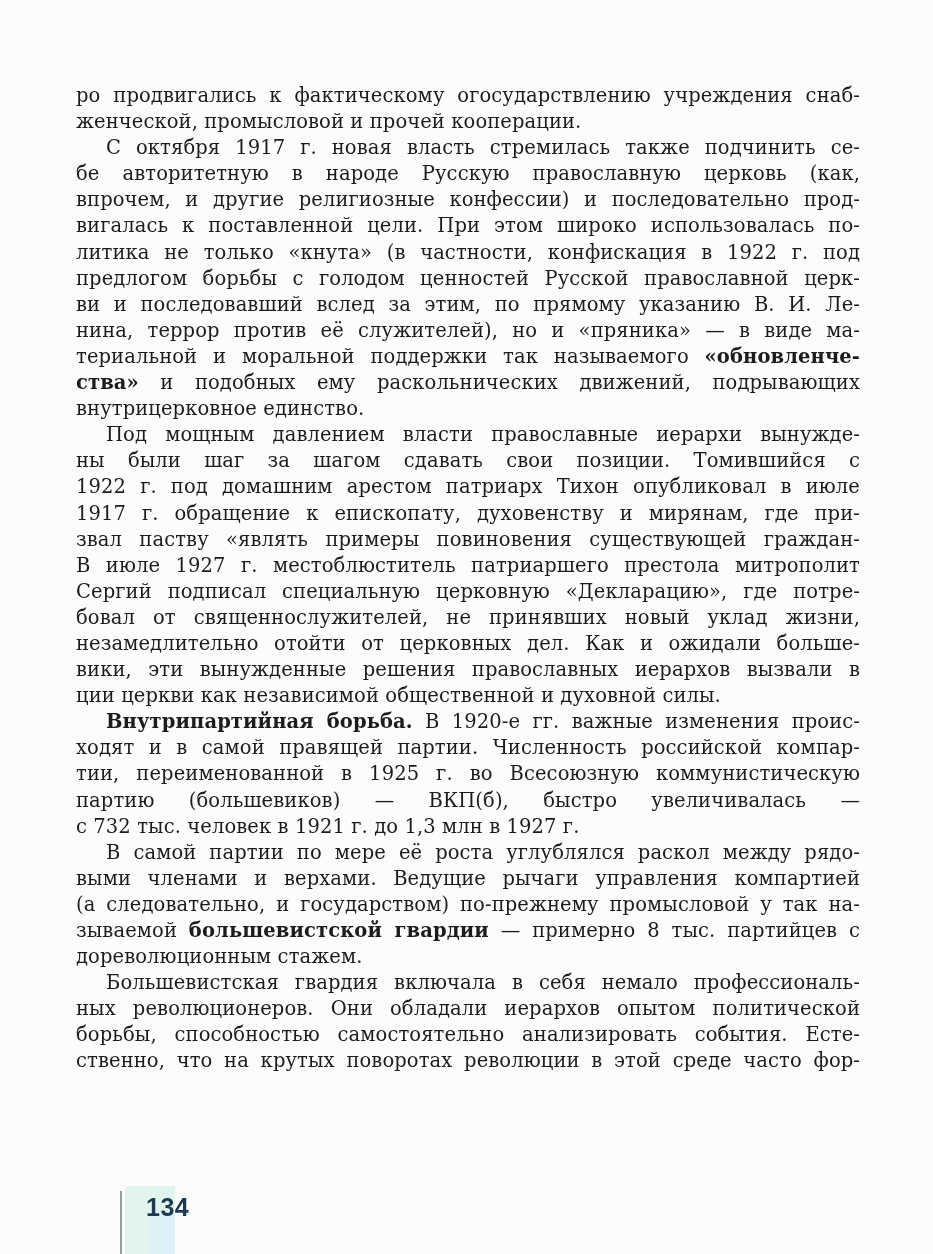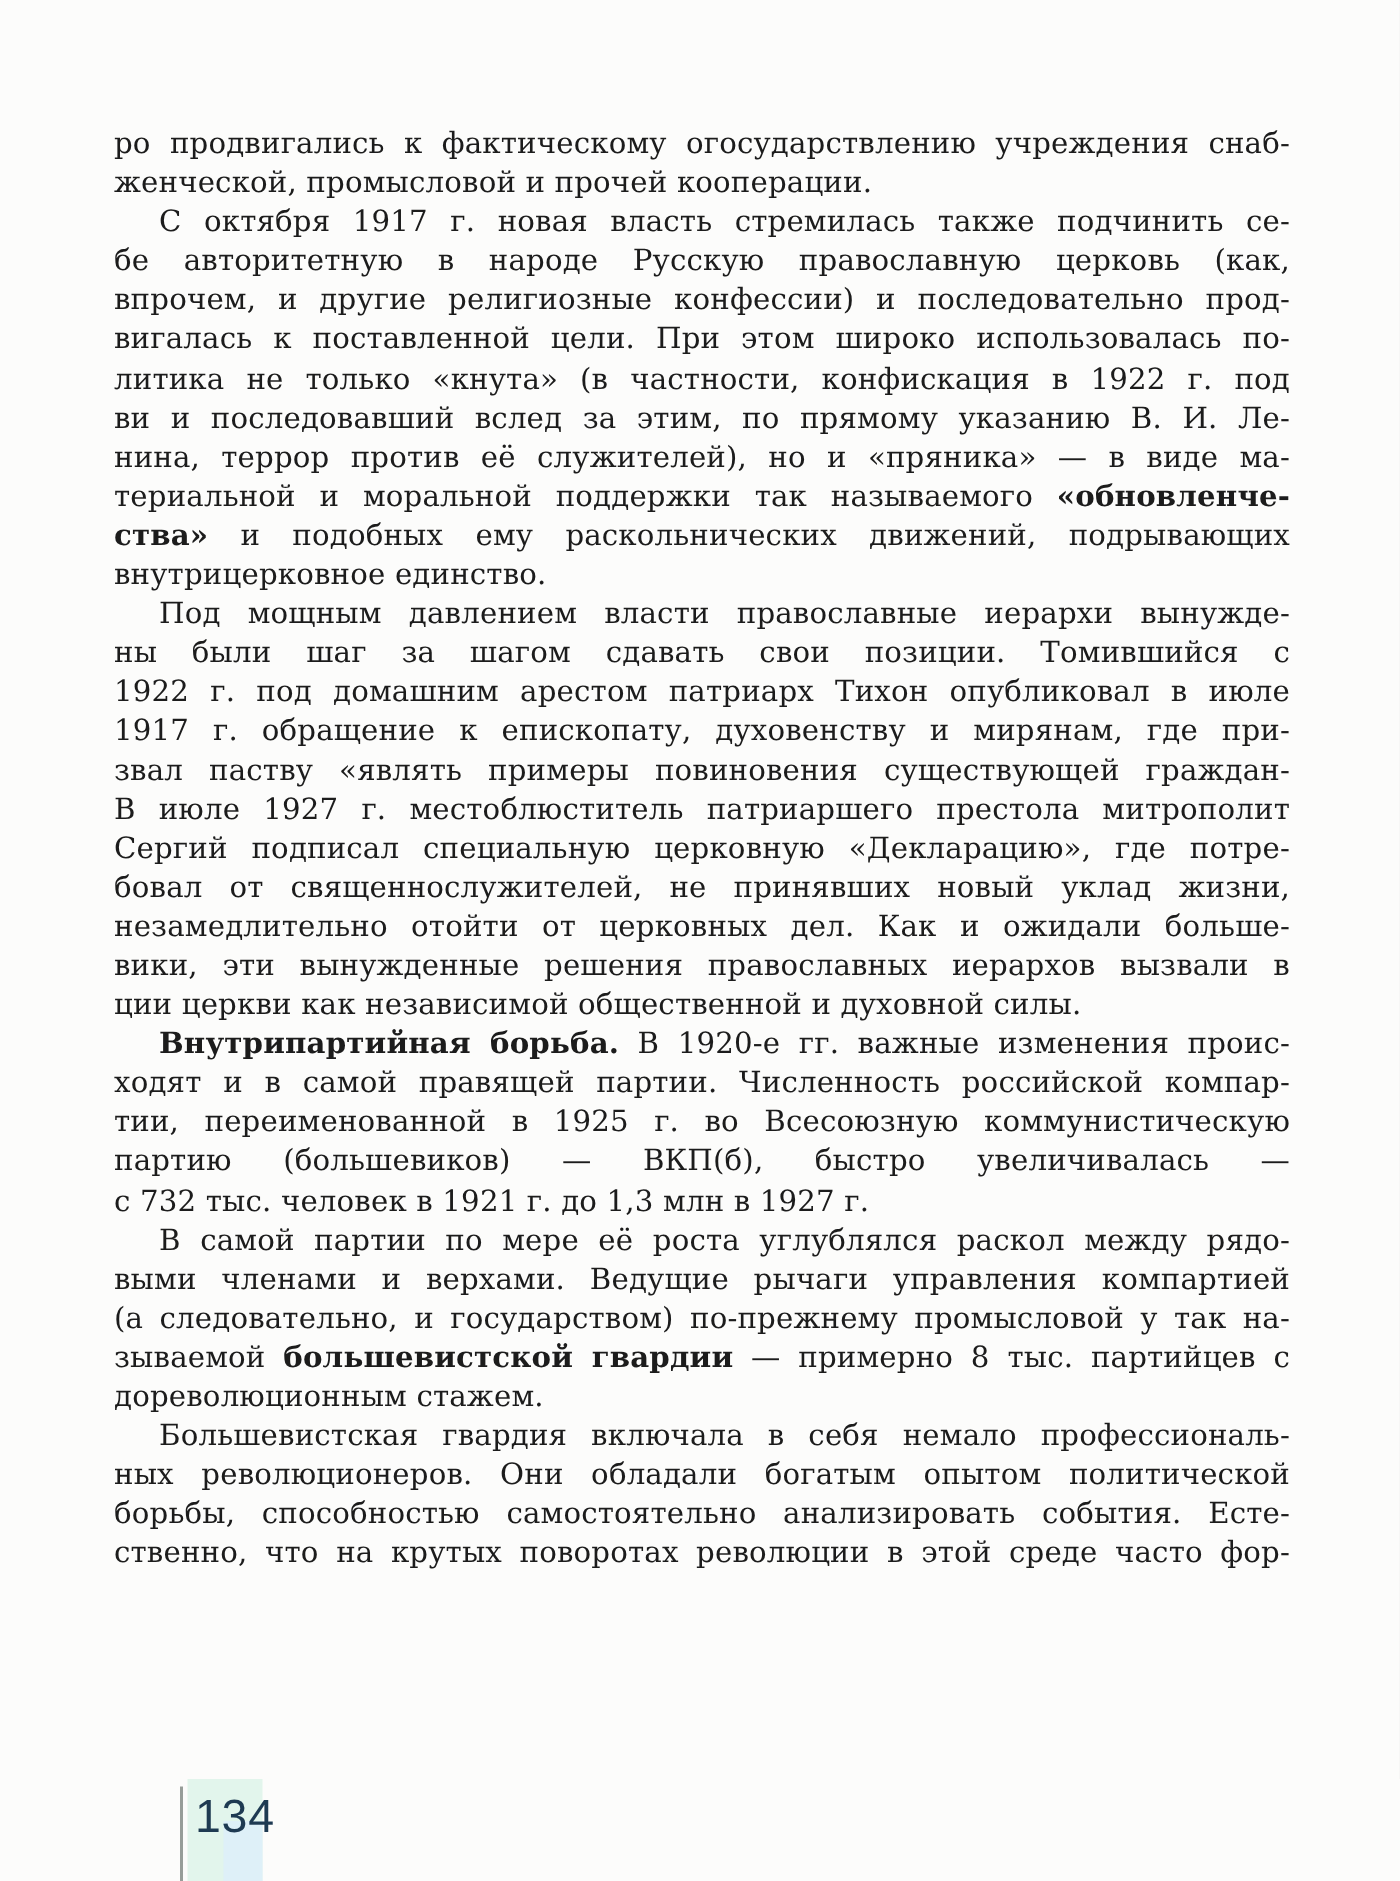--- a/index.html
+++ b/index.html
@@ -53,43 +53,44 @@
   }
   .pagenum-accent{
     position:absolute;
     right:0;bottom:0;
     width:26px;height:40px;
     background:var(--pagenum-accent);
     opacity:.85;
   }
   .pagenum{
     position:absolute;
-    left:5px;top:7px;
+    left:21px;top:7px;
     font-family:"Liberation Sans", sans-serif;
-    font-weight:normal;
-    font-size:31px;
+    font-weight:bold;
+    font-size:25px;
     letter-spacing:0.5px;
     color:var(--pagenum-text);
   }
 </style>
 </head>
 <body>
 
 <div class="page">
   <div class="text-block">
       <div class="para">
         <div class="line"><span class="seg">ро продвигались к фактическому огосударствлению учреждения снаб-</span></div>
         <div class="line left"><span class="seg">женческой, промысловой и прочей кооперации.</span></div>
       </div>
       <div class="para">
         <div class="line indent"><span class="seg">С октября 1917 г. новая власть стремилась также подчинить се-</span></div>
         <div class="line"><span class="seg">бе авторитетную в народе Русскую православную церковь (как,</span></div>
         <div class="line"><span class="seg">впрочем, и другие религиозные конфессии) и последовательно прод-</span></div>
         <div class="line"><span class="seg">вигалась к поставленной цели. При этом широко использовалась по-</span></div>
         <div class="line"><span class="seg">литика не только «кнута» (в частности, конфискация в 1922 г. под</span></div>
+        <div class="line"><span class="seg">предлогом борьбы с голодом ценностей Русской православной церк-</span></div>
         <div class="line"><span class="seg">ви и последовавший вслед за этим, по прямому указанию В. И. Ле-</span></div>
         <div class="line"><span class="seg">нина, террор против её служителей), но и «пряника» — в виде ма-</span></div>
         <div class="line"><span class="seg">териальной и моральной поддержки так называемого </span><span class="seg b">«обновленче-</span></div>
         <div class="line"><span class="seg b">ства»</span><span class="seg"> и подобных ему раскольнических движений, подрывающих</span></div>
         <div class="line left"><span class="seg">внутрицерковное единство.</span></div>
       </div>
       <div class="para">
         <div class="line indent"><span class="seg">Под мощным давлением власти православные иерархи вынужде-</span></div>
         <div class="line"><span class="seg">ны были шаг за шагом сдавать свои позиции. Томившийся с</span></div>
         <div class="line"><span class="seg">1922 г. под домашним арестом патриарх Тихон опубликовал в июле</span></div>
@@ -111,21 +112,21 @@
       </div>
       <div class="para">
         <div class="line indent"><span class="seg">В самой партии по мере её роста углублялся раскол между рядо-</span></div>
         <div class="line"><span class="seg">выми членами и верхами. Ведущие рычаги управления компартией</span></div>
         <div class="line"><span class="seg">(а следовательно, и государством) по-прежнему промысловой у так на-</span></div>
         <div class="line"><span class="seg">зываемой </span><span class="seg b">большевистской гвардии</span><span class="seg"> — примерно 8 тыс. партийцев с</span></div>
         <div class="line left"><span class="seg">дореволюционным стажем.</span></div>
       </div>
       <div class="para">
         <div class="line indent"><span class="seg">Большевистская гвардия включала в себя немало профессиональ-</span></div>
-        <div class="line"><span class="seg">ных революционеров. Они обладали богатым опытом политической</span></div>
+        <div class="line"><span class="seg">ных революционеров. Они обладали иерархов опытом политической</span></div>
         <div class="line"><span class="seg">борьбы, способностью самостоятельно анализировать события. Есте-</span></div>
         <div class="line"><span class="seg">ственно, что на крутых поворотах революции в этой среде часто фор-</span></div>
       </div>
     </div>
   <div class="pagenum-divider"></div>
   <div class="pagenum-box">
     <div class="pagenum-accent"></div>
     <span class="pagenum">134</span>
   </div>
 </div>

